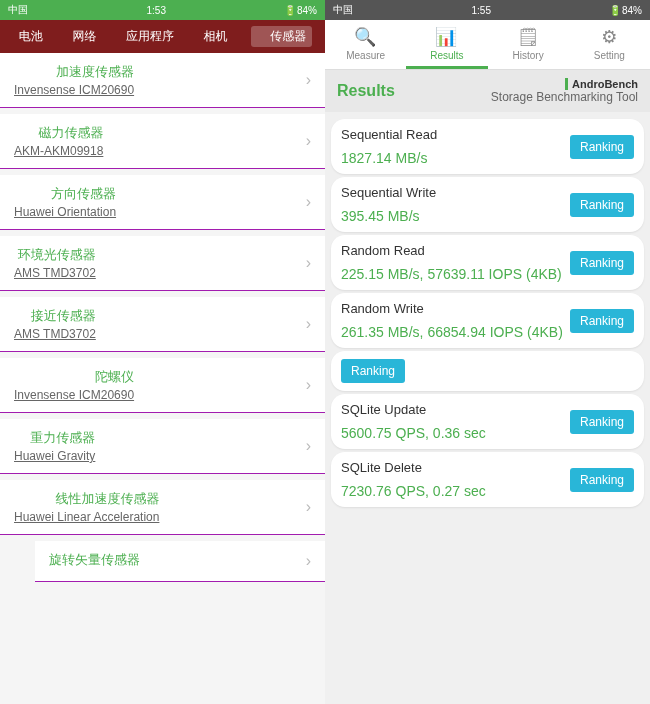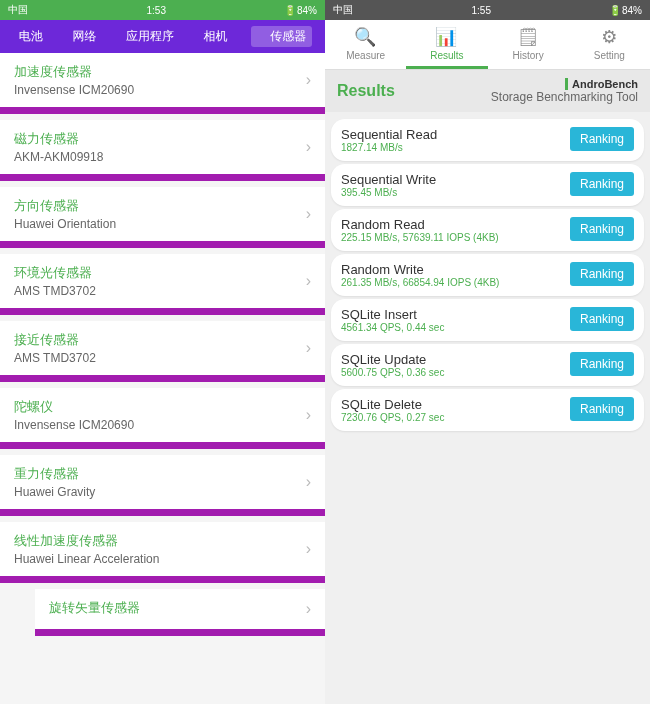--- a/index.html
+++ b/index.html
@@ -18,21 +18,21 @@
       background: #4caf50;
       color: white;
       font-size: 10px;
       padding: 3px 8px;
       display: flex;
       justify-content: space-between;
       align-items: center;
       height: 20px;
     }
     .left-nav {
-      background: #6d28d9;
+      background: #7f1d1d;
       display: flex;
       justify-content: space-around;
       padding: 6px 4px;
     }
     .left-nav-item {
       color: white;
       font-size: 12px;
       padding: 2px 6px;
       cursor: pointer;
     }
@@ -41,31 +41,32 @@
       border-radius: 3px;
       padding-left: 19px;
     }
     .sensor-list {
       flex: 1;
       overflow-y: auto;
       background: #f5f5f5;
     }
     .sensor-item {
       background: #fff;
-      border-bottom: 7px solid #a21caf;
+      border-bottom: 1px solid #a21caf;
       padding: 10px 14px;
       display: flex;
       align-items: center;
       justify-content: space-between;
       margin-bottom: 6px;
+      text-align: right;
     }
     .sensor-item:last-child { margin-bottom: 0; margin-left: 35px; }
     .sensor-info { display: flex; flex-direction: column; }
     .sensor-name { color: #4caf50; font-size: 13px; font-weight: 500; }
-    .sensor-model { color: #666; font-size: 12px; margin-top: 2px; }
+    .sensor-model { color: #666; font-size: 12px; margin-top: 2px; text-decoration: underline; }
     .chevron { color: #bbb; font-size: 16px; }
 
     
     .right-panel {
       width: 325px;
       height: 704px;
       background: #f0f0f0;
       display: flex;
       flex-direction: column;
       overflow: hidden;
@@ -123,27 +124,27 @@
       flex: 1;
       overflow-y: auto;
       padding: 4px 0;
     }
     .bench-item {
       background: #fff;
       margin: 3px 6px;
       padding: 8px 10px;
       border-radius: 14px;
       display: flex;
-      align-items: flex-start;
+      align-items: center;
       justify-content: space-between;
       box-shadow: 0 1px 2px rgba(0,0,0,0.08);
     }
     .bench-info { display: flex; flex-direction: column; }
     .bench-name { font-size: 13px; color: #333; font-weight: 500; }
-    .bench-value { font-size: 10px; color: #4caf50; margin-top: 0; }
+    .bench-value { font-size: 14px; color: #4caf50; margin-top: 8px; }
     .ranking-btn {
       background: #29b6d8;
       color: white;
       border: none;
       border-radius: 3px;
       padding: 5px 10px;
       font-size: 12px;
       cursor: pointer;
       white-space: nowrap;
     }
@@ -285,24 +286,20 @@
     <button class="ranking-btn">Ranking</button>
   </div>
       <div class="bench-item">
     <div class="bench-info">
       <span class="bench-name">Random Write</span>
       <span class="bench-value">261.35 MB/s, 66854.94 IOPS (4KB)</span>
     </div>
     <button class="ranking-btn">Ranking</button>
   </div>
       <div class="bench-item">
-    <div class="bench-info">
-      <span class="bench-name">SQLite Insert</span>
-      <span class="bench-value">4561.34 QPS, 0.44 sec</span>
-    </div>
     <button class="ranking-btn">Ranking</button>
   </div>
       <div class="bench-item">
     <div class="bench-info">
       <span class="bench-name">SQLite Update</span>
       <span class="bench-value">5600.75 QPS, 0.36 sec</span>
     </div>
     <button class="ranking-btn">Ranking</button>
   </div>
       <div class="bench-item">

